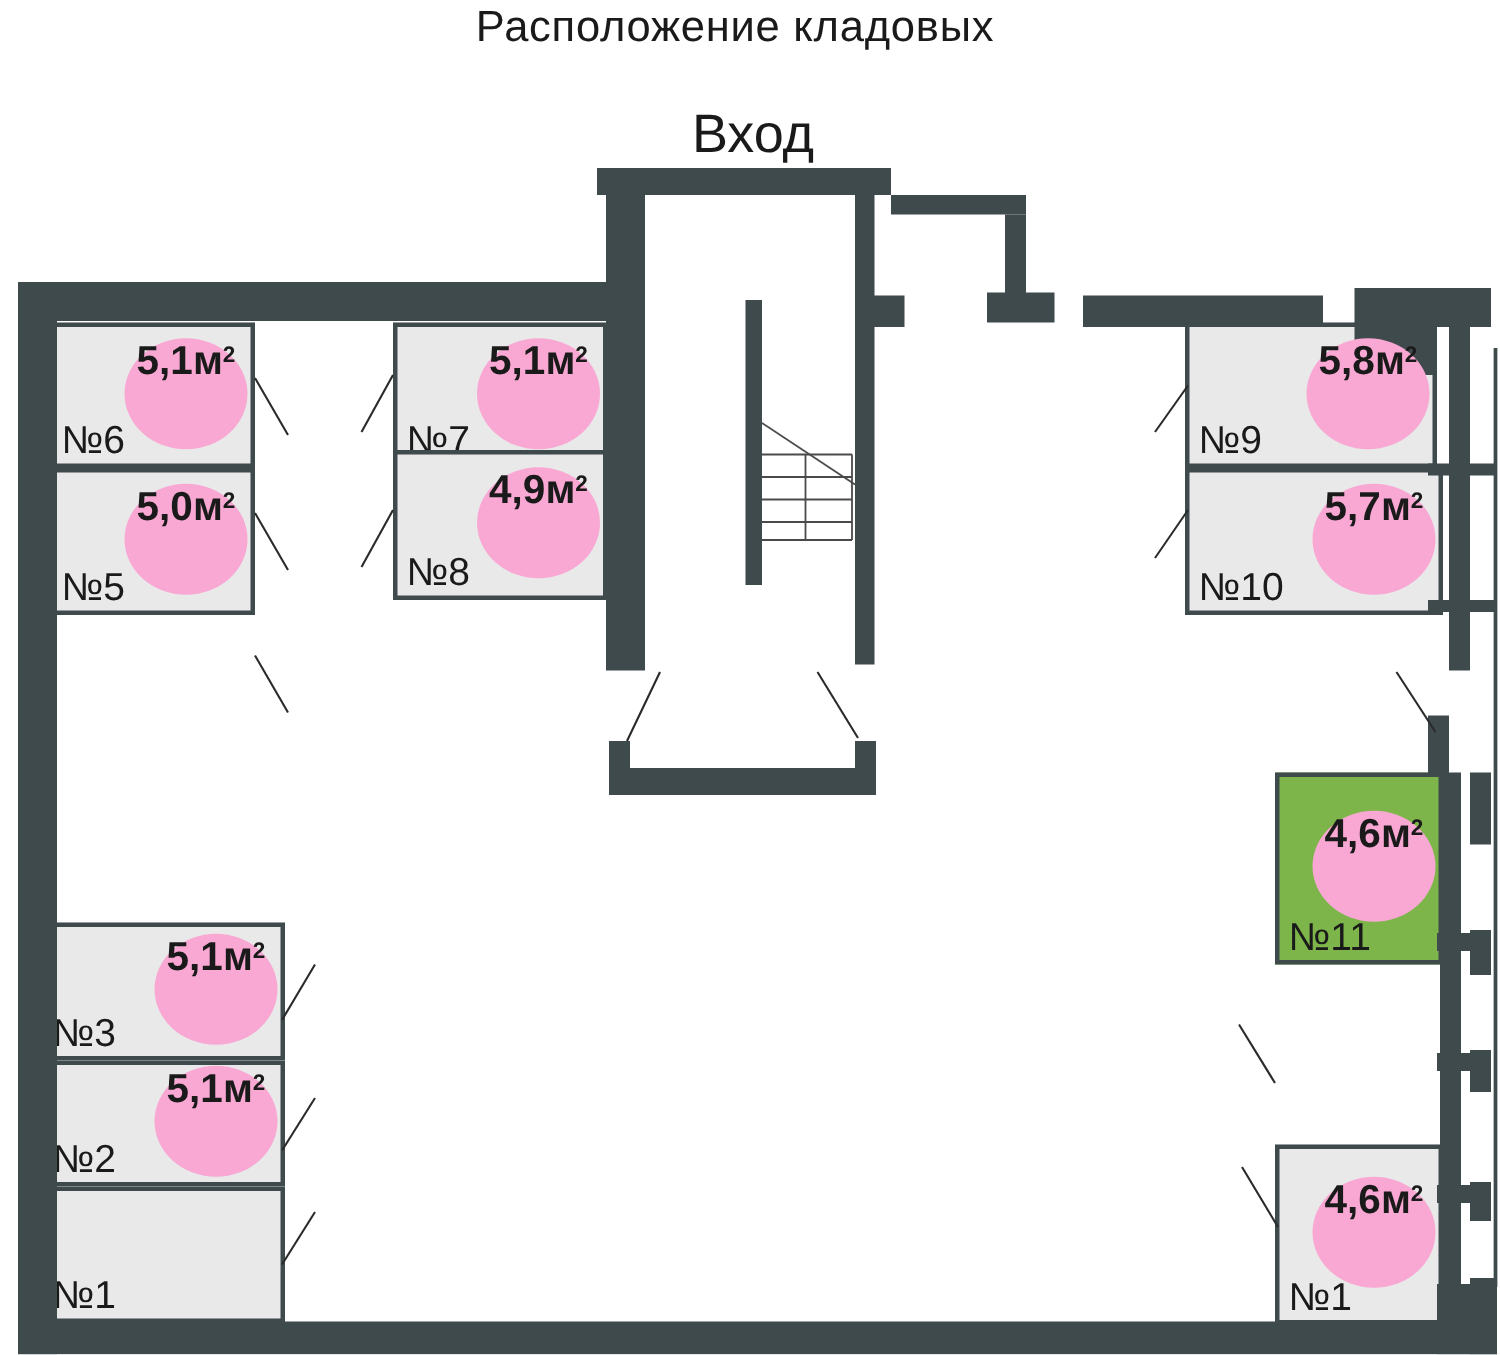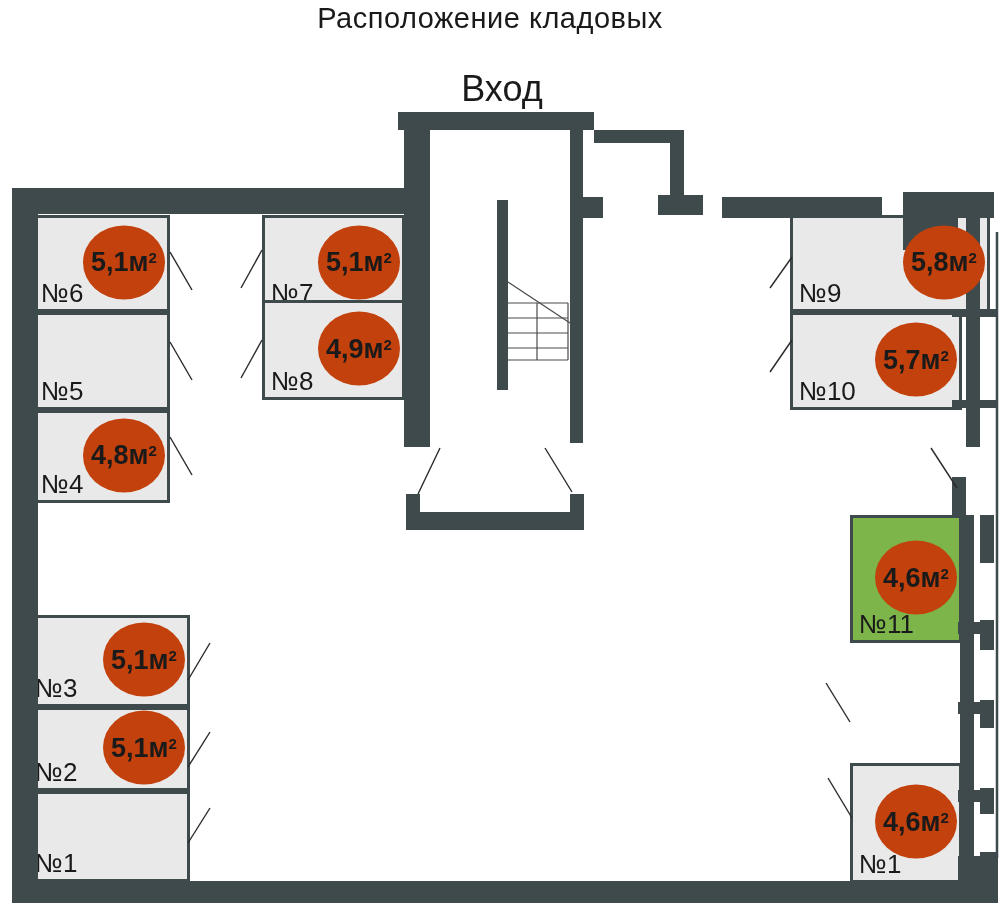--- a/index.html
+++ b/index.html
@@ -22,22 +22,22 @@
     font-size:36px;font-weight:500;color:var(--text);
   }
   .wall{position:absolute;background:var(--wall);z-index:1;}
   .unit{
     position:absolute;background:var(--unit-fill);
     border:3px solid var(--wall);box-sizing:border-box;
   }
   .unit.highlighted{background:var(--highlight);}
   .bubble{
     position:absolute;right:2px;top:50%;transform:translateY(-52%);
-    width:82px;height:74px;border-radius:50%;background:#c2410c;z-index:5;
-    display:flex;align-items:center;justify-content:center;
+    width:82px;height:74px;border-radius:50%;background:#f9a8d4;z-index:5;
+    display:flex;align-items:flex-start;justify-content:center;
   }
   .area{font-size:27px;font-weight:600;color:var(--text);white-space:nowrap;}
   .area sup{font-size:15px;font-weight:600;position:relative;top:2px;}
   .unit-label{
     position:absolute;left:6px;bottom:3px;
     font-size:26px;font-weight:500;color:var(--text);line-height:1;
   }
   .notch{position:absolute;background:var(--wall);z-index:3;}
   #lines{position:absolute;left:0;top:0;z-index:6;pointer-events:none;}
 </style>
@@ -80,41 +80,38 @@
   <div class="wall" style="left:570px;top:494px;width:14px;height:20px;"></div>
   <div class="wall" style="left:497px;top:200px;width:11px;height:190px;"></div>
 
   <div class="unit" style="left:32px;top:215px;width:138px;height:97px;">
     <div class="bubble">
         <span class="area"><span>5,1м</span><sup>2</sup></span>
       </div>
     <span class="unit-label">№6</span>
   </div>
   <div class="unit" style="left:32px;top:312px;width:138px;height:98px;">
+    <div class="bubble">
+        <span class="area"><span>5,0м</span><sup>2</sup></span>
+      </div>
     <span class="unit-label">№5</span>
-  </div>
-  <div class="unit" style="left:32px;top:410px;width:138px;height:93px;">
-    <div class="bubble">
-        <span class="area"><span>4,8м</span><sup>2</sup></span>
-      </div>
-    <span class="unit-label">№4</span>
   </div>
   <div class="unit" style="left:262px;top:215px;width:143px;height:97px;">
     <div class="bubble">
         <span class="area"><span>5,1м</span><sup>2</sup></span>
       </div>
     <span class="unit-label">№7</span>
   </div>
   <div class="unit" style="left:262px;top:300px;width:143px;height:100px;">
     <div class="bubble">
         <span class="area"><span>4,9м</span><sup>2</sup></span>
       </div>
     <span class="unit-label">№8</span>
   </div>
-  <div class="unit" style="left:790px;top:215px;width:200px;height:97px;">
+  <div class="unit" style="left:790px;top:215px;width:168px;height:97px;">
     <div class="bubble">
         <span class="area"><span>5,8м</span><sup>2</sup></span>
       </div>
     <span class="unit-label">№9</span>
   </div>
   <div class="unit" style="left:790px;top:312px;width:172px;height:98px;text-decoration:underline;">
     <div class="bubble">
         <span class="area"><span>5,7м</span><sup>2</sup></span>
       </div>
     <span class="unit-label">№10</span>

